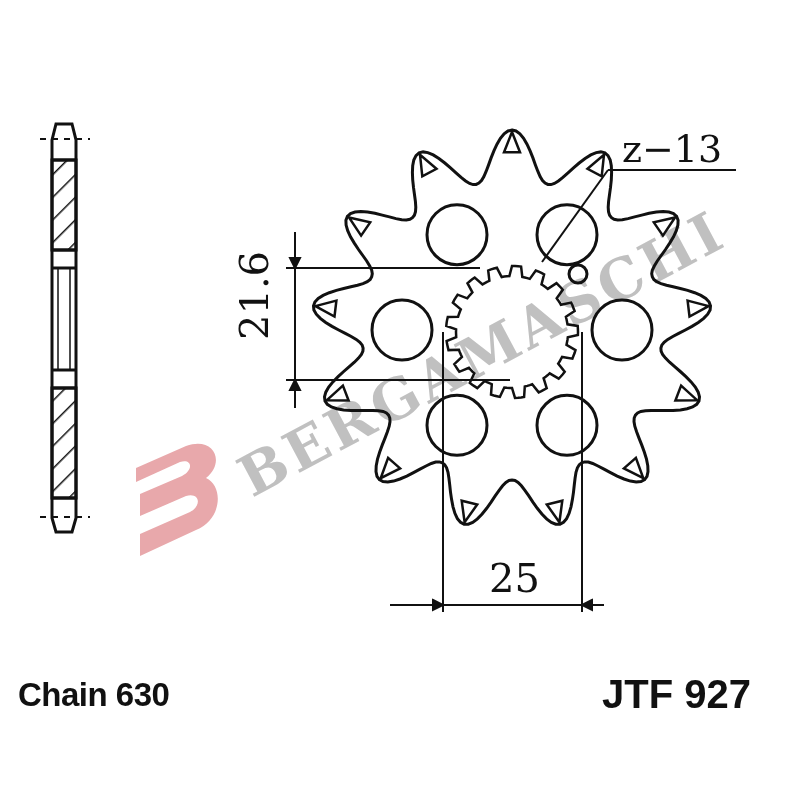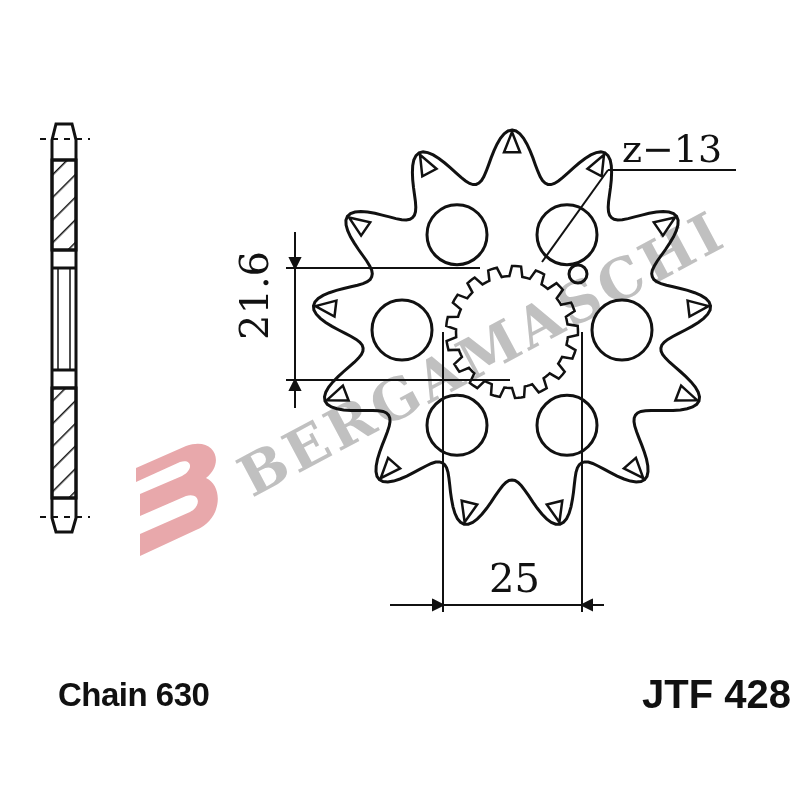--- a/index.html
+++ b/index.html
@@ -1,18 +1,18 @@
 <!DOCTYPE html>
 <html><head>
 <meta charset="utf-8">
 <style>
   html, body { margin: 0; padding: 0; background: #ffffff; }
   body { width: 800px; height: 800px; position: relative; overflow: hidden; }
   #drawing { position: absolute; left: 0; top: 0; width: 800px; height: 800px; }
-  .lbl { position: absolute; font-family: "Liberation Sans", sans-serif; font-weight: bold; color: #111; margin-left: 40px; }
+  .lbl { position: absolute; font-family: "Liberation Sans", sans-serif; font-weight: bold; color: #111; }
   #chain-label { left: 18px; top: 676px; font-size: 33px; letter-spacing: -0.5px; }
   #part-label { left: 602px; top: 672px; font-size: 40px; letter-spacing: 0px; }
   svg text { font-family: "DejaVu Serif", serif; }
 </style>
 </head>
 <body>
 
 <svg id="drawing" viewBox="0 0 800 800" xmlns="http://www.w3.org/2000/svg">
   <defs>
     <pattern id="hatch" patternUnits="userSpaceOnUse" width="16" height="16" patternTransform="rotate(45)">
@@ -85,13 +85,13 @@
   </g>
 
   <g stroke="#111" stroke-width="2">
     <line x1="608" y1="170" x2="736" y2="170"></line>
     <line x1="608" y1="170" x2="542" y2="262"></line>
     <text x="622" y="162" font-size="38" stroke="none" fill="#111">z−13</text>
   </g>
 </svg>
 
 <div id="chain-label" class="lbl">Chain 630</div>
-<div id="part-label" class="lbl">JTF 428</div>
+<div id="part-label" class="lbl">JTF 927</div>
 
 </body></html>

